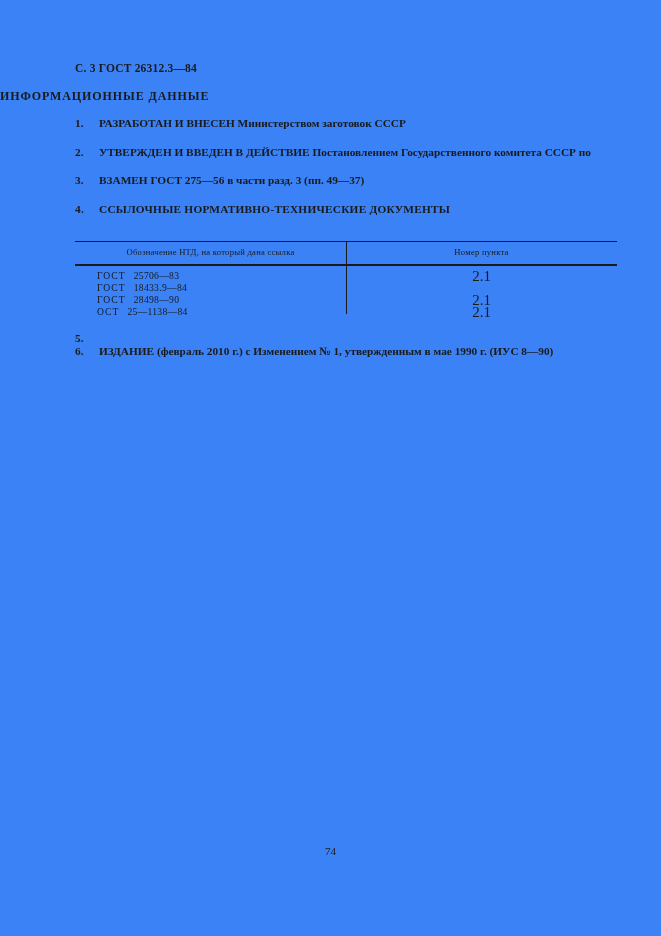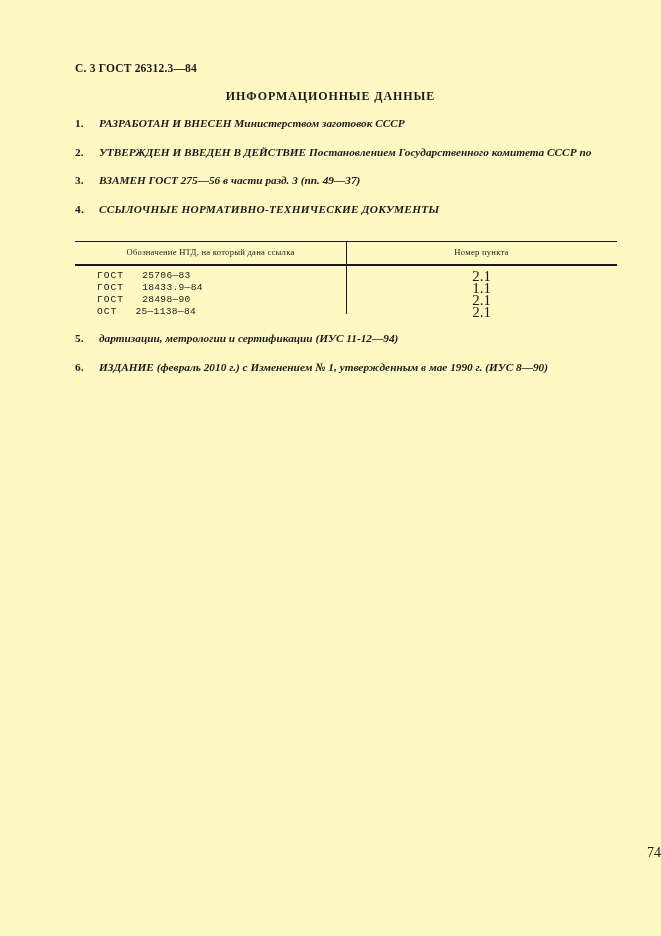--- a/index.html
+++ b/index.html
@@ -11,21 +11,21 @@
 
   body {
     font-family: "Liberation Serif", "DejaVu Serif", serif;
     color: #1a1a1a;
   }
 
   .page {
     position: relative;
     width: 661px;
     height: 936px;
-    background: #fef9c3;
+    background: #3b82f6;
     overflow: hidden;
     box-sizing: border-box;
   }
 
   
   .page-header {
     position: absolute;
     left: 75px;
     top: 62px;
     font-size: 11.5px;
@@ -33,21 +33,21 @@
     letter-spacing: 0.2px;
     white-space: nowrap;
   }
 
   
   .section-title {
     position: absolute;
     left: 0;
     right: 0;
     top: 89px;
-    text-align: center;
+    text-align: left;
     font-size: 12px;
     font-weight: bold;
     letter-spacing: 0.9px;
   }
 
   
   .items {
     position: absolute;
     left: 75px;
     top: 116px;
@@ -69,21 +69,20 @@
     left: 0;
     top: 0;
     width: 18px;
     text-align: left;
     font-weight: bold;
   }
 
   .item .line {
     display: block;
     white-space: nowrap;
-    font-style: italic;
   }
 
   
   .item.caps {
     letter-spacing: 0.25px;
   }
 
   
   .ref-table {
     position: absolute;
@@ -158,21 +157,20 @@
     line-height: 12px;
   }
 
   .ref-table .cell-doc {
     position: absolute;
     left: 22px;
     top: 0;
     font-size: 9.6px;
     white-space: nowrap;
     letter-spacing: 0.3px;
-    font-family: Liberation Mono, monospace;
   }
 
   .ref-table .cell-doc .kind {
     letter-spacing: 1px;
   }
 
   .ref-table .cell-num {
     position: absolute;
     left: 271px;
     top: 0;
@@ -188,22 +186,22 @@
     top: 331px;
     width: 545px;
   }
 
   
   .folio {
     position: absolute;
     left: 0;
     right: 0;
     top: 845px;
-    text-align: right;
-    font-size: 14px;
+    text-align: center;
+    font-size: 11px;
   }
 </style>
 </head>
 <body>
 
 <div class="page">
 
   <div class="page-header">С. 3 ГОСТ 26312.3—84</div>
 
   <div class="section-title">ИНФОРМАЦИОННЫЕ ДАННЫЕ</div>
@@ -253,21 +251,20 @@
           &nbsp;&nbsp;<span>25706—83</span>
         </div>
         <div class="cell-num">2.1</div>
       </div>
 
       <div class="row">
         <div class="cell-doc">
           <span class="kind">ГОСТ</span>
           &nbsp;&nbsp;<span>18433.9—84</span>
         </div>
-        <div class="cell-num">1.1</div>
       </div>
 
       <div class="row">
         <div class="cell-doc">
           <span class="kind">ГОСТ</span>
           &nbsp;&nbsp;<span>28498—90</span>
         </div>
         <div class="cell-num">2.1</div>
       </div>
 
@@ -279,21 +276,20 @@
         <div class="cell-num">2.1</div>
       </div>
 
     </div>
   </div>
 
   <div class="items-tail">
 
     <div class="item">
       <span class="num">5.</span>
-      <span class="line">дартизации, метрологии и сертификации (ИУС 11-12—94)</span>
     </div>
 
     <div class="item">
       <span class="num">6.</span>
       <span class="line">ИЗДАНИЕ (февраль 2010 г.) с Изменением № 1, утвержденным в мае 1990 г. (ИУС 8—90)</span>
     </div>
 
   </div>
 
   <div class="folio">74</div>

